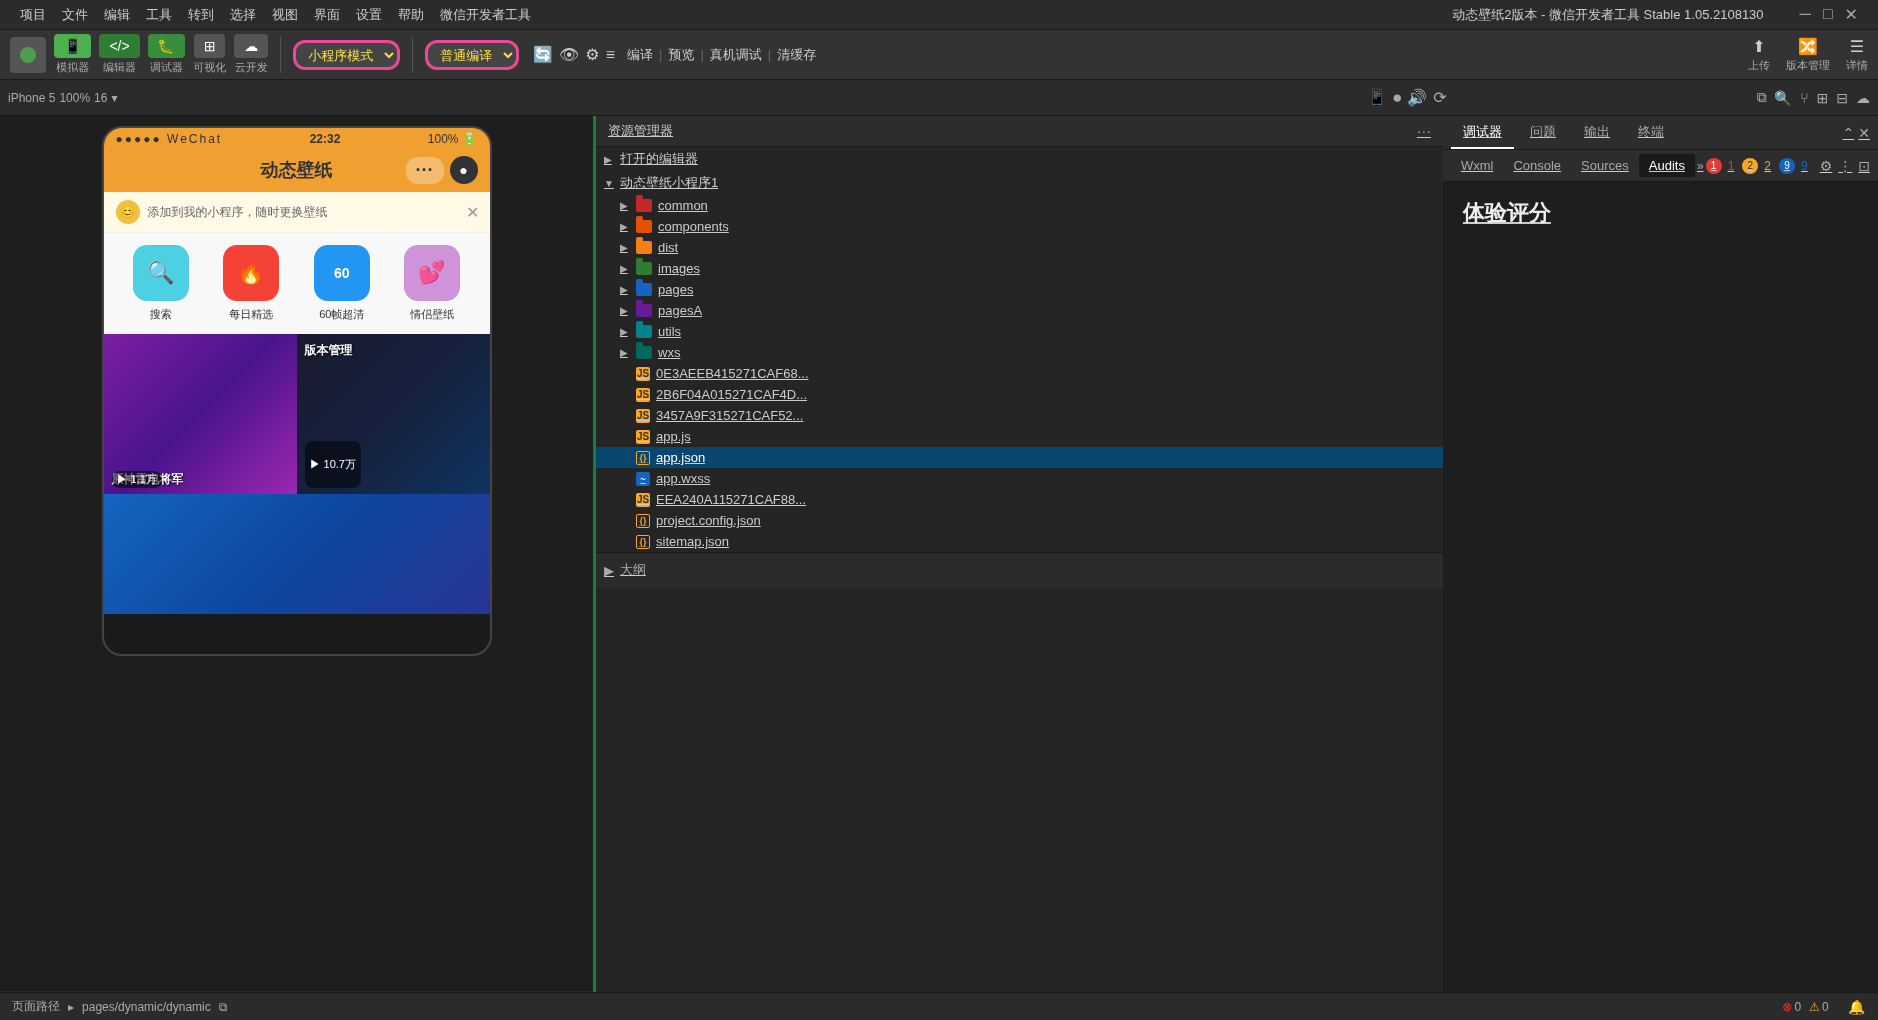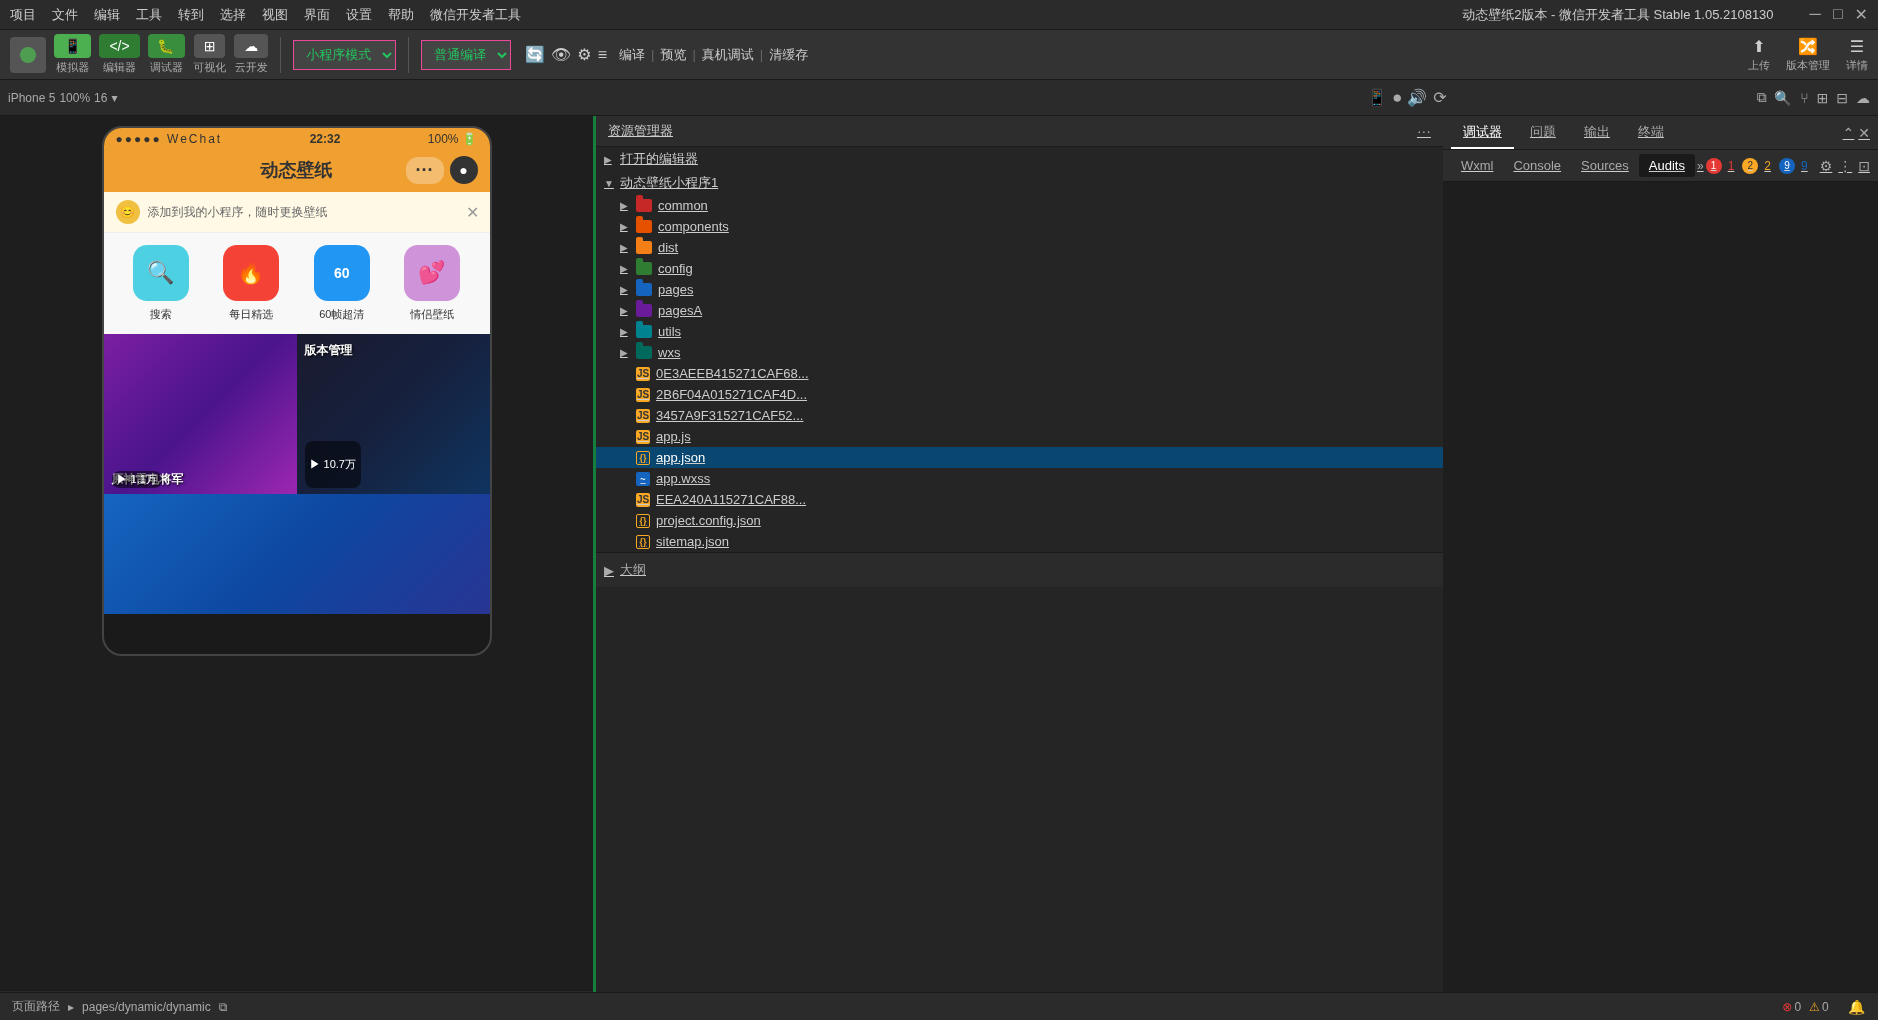--- a/index.html
+++ b/index.html
@@ -12,21 +12,21 @@
       color: #ccc;
       overflow: hidden;
     }
 
     
     .menu-bar {
       display: flex;
       align-items: center;
       background: #2b2b2b;
       height: 30px;
-      padding: 0 10px;
+      padding: 0 20px;
       gap: 16px;
       border-bottom: 1px solid #1a1a1a;
     }
     .menu-bar span {
       color: #ccc;
       font-size: 13px;
       cursor: pointer;
       white-space: nowrap;
     }
     .menu-title {
@@ -90,24 +90,24 @@
     }
     .toolbar-btn .icon-box.gray { background: #555; }
     .toolbar-divider {
       width: 1px;
       height: 36px;
       background: #555;
       margin: 0 4px;
     }
     .dropdown-select {
       background: #444;
-      border: 1px solid #ec4899;
-      color: #22c55e;
+      border: 3px solid #ec4899;
+      color: #fde047;
       padding: 4px 8px;
-      border-radius: 0;
+      border-radius: 12px;
       height: 30px;
       font-size: 13px;
       cursor: pointer;
     }
     .toolbar-right {
       margin-left: auto;
       display: flex;
       align-items: center;
       gap: 16px;
     }
@@ -833,21 +833,21 @@
         <div class="tree-item">
           <span class="indent" style="width:16px;display:inline-block"></span>
           <span class="arrow">▶</span>
           <span class="folder-icon folder-yellow"></span>
           <span>dist</span>
         </div>
         <div class="tree-item">
           <span class="indent" style="width:16px;display:inline-block"></span>
           <span class="arrow">▶</span>
           <span class="folder-icon folder-green"></span>
-          <span>config</span>
+          <span>images</span>
         </div>
         <div class="tree-item">
           <span class="indent" style="width:16px;display:inline-block"></span>
           <span class="arrow">▶</span>
           <span class="folder-icon folder-blue"></span>
           <span>pages</span>
         </div>
         <div class="tree-item">
           <span class="indent" style="width:16px;display:inline-block"></span>
           <span class="arrow">▶</span>
@@ -972,20 +972,21 @@
             <span>9</span>
           </span>
           <span style="color:#1565c0;font-size:12px">9</span>
           <span style="color:#aaa;font-size:14px;margin-left:6px">⚙</span>
           <span style="color:#aaa;font-size:14px">⋮</span>
           <span style="color:#aaa;font-size:14px">⊡</span>
         </div>
       </div>
 
       <div class="debugger-content">
+        <div class="audit-title">体验评分</div>
       </div>
     </div>
   </div>
 </div>
 
 <div class="bottom-status-bar">
   <div class="bottom-status-left">
     <span>页面路径</span>
     <span>▸</span>
     <span>pages/dynamic/dynamic</span>

